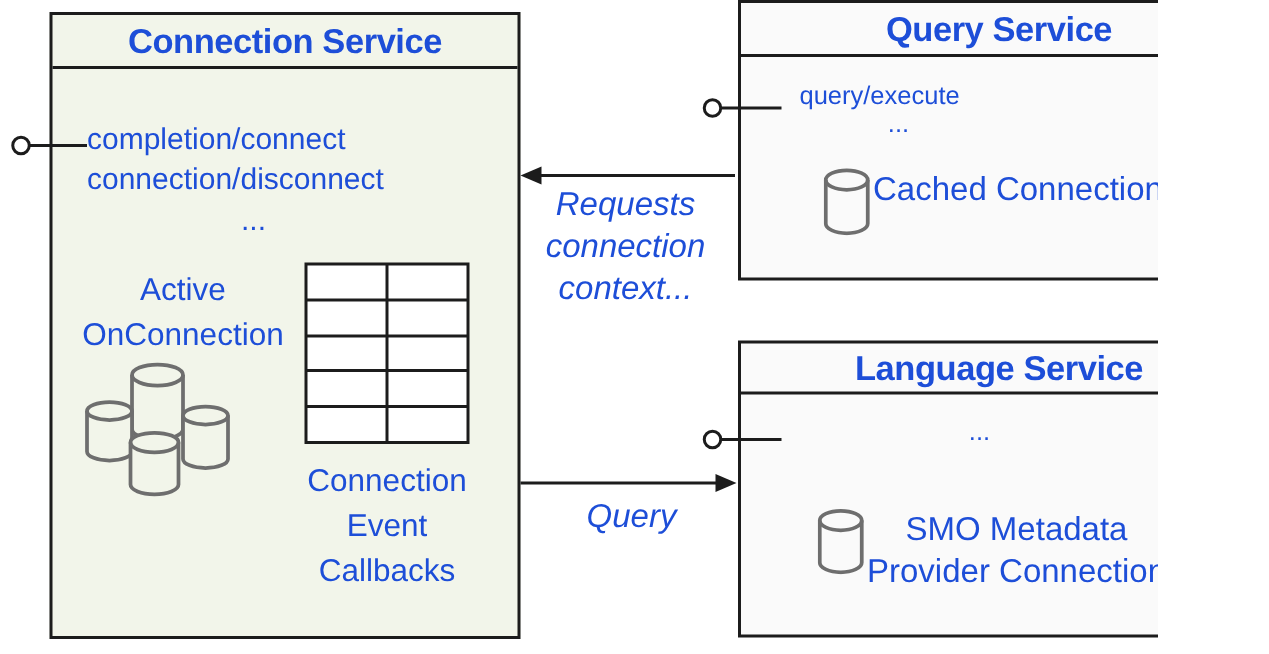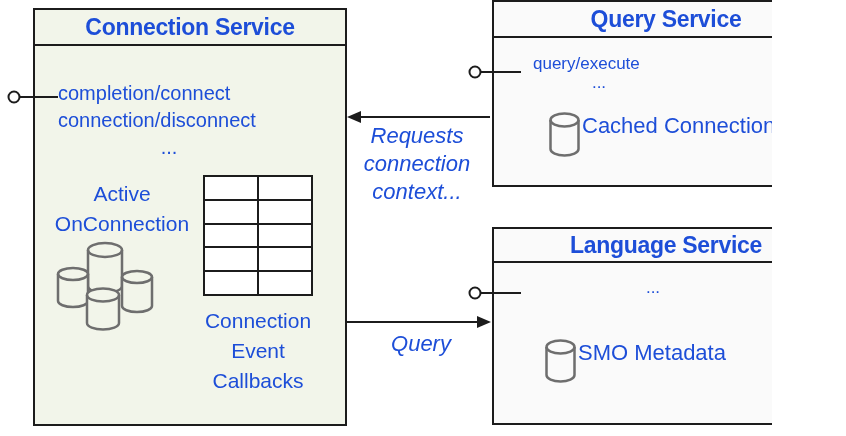--- a/index.html
+++ b/index.html
@@ -121,20 +121,21 @@
 
     <div class="abs resource-row" style="left:51px; top:110px;">
       <svg width="31" height="44" viewBox="0 0 31 44">
         <g stroke="#6e6e6e" stroke-width="2.5" fill="none">
           <path d="M1.5 8 A14 6.5 0 0 1 29.5 8 L29.5 36 A14 6.5 0 0 1 1.5 36 Z"></path>
           <path d="M1.5 8 A14 6.5 0 0 0 29.5 8"></path>
         </g>
       </svg>
       <span class="resource-text center-text">
         <span style="display:block">SMO Metadata</span>
+        <span style="display:block">Provider Connection</span>
       </span>
     </div>
   </div>
 
   <div class="arrow-label" style="left:347px; top:122px; width:140px;">
     <div>Requests</div>
     <div>connection</div>
     <div>context...</div>
   </div>
   <div class="arrow-label" style="left:350px; top:330px; width:142px;">

